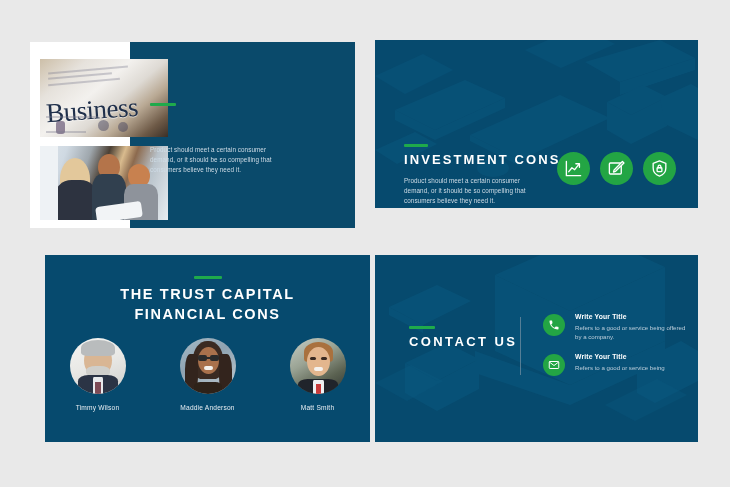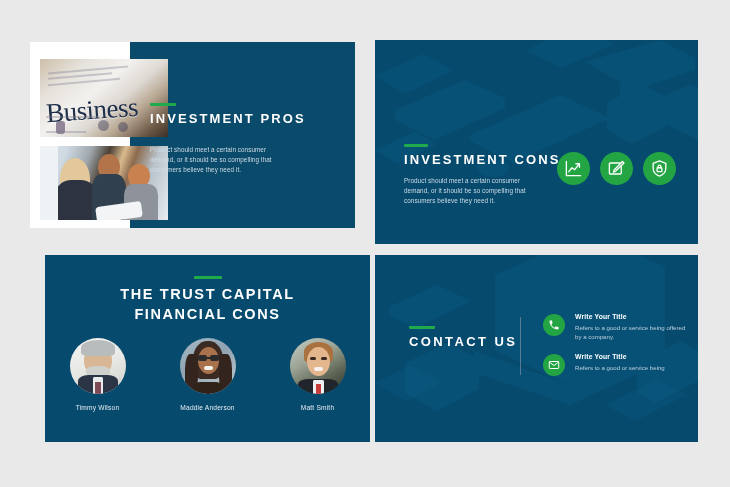--- a/index.html
+++ b/index.html
@@ -29,21 +29,21 @@
     transform:rotate(-4deg);
     white-space:nowrap;
   }
   #photo-newspaper .np-line{position:absolute;background:rgba(120,120,140,.35);height:1.5px;}
   #photo-newspaper .np-dot{position:absolute;border-radius:50%;background:rgba(60,60,90,.45);}
   #photo-team{left:10px;top:104px;width:128px;height:74px;
      background:linear-gradient(110deg,#dfe6ec 0%,#cfd9e2 18%,#9fa7ad 34%,#4c4034 46%,#d9bb8e 56%,#8c6a4e 64%,#b9c3cb 78%,#e8edf1 100%);}
   #photo-team .tm-blob{position:absolute;border-radius:50% 50% 45% 45%;}
 
   
-  #slide2{left:375px;top:40px;width:323px;height:204px;}
+  #slide2{left:375px;top:40px;width:323px;height:168px;}
   
   #slide3{left:45px;top:255px;width:325px;height:187px;}
   
   #slide4{left:375px;top:255px;width:323px;height:187px;}
 
   
   .pattern{position:absolute;inset:0;opacity:.55;pointer-events:none;}
 
   
   .accent{background:#1faa4b;height:3px;border-radius:1px;}
@@ -124,21 +124,20 @@
       <div class="tm-blob" style="left:14px;top:34px;width:44px;height:44px;background:#2d3340;border-radius:40% 40% 10% 10%;"></div>
       <div class="tm-blob" style="left:58px;top:8px;width:22px;height:26px;background:#b4744a;border-radius:50%;"></div>
       <div class="tm-blob" style="left:52px;top:28px;width:34px;height:48px;background:#31404f;border-radius:30% 30% 8% 8%;"></div>
       <div class="tm-blob" style="left:88px;top:18px;width:22px;height:24px;background:#c8814f;border-radius:50%;"></div>
       <div class="tm-blob" style="left:84px;top:38px;width:34px;height:38px;background:#8e939b;border-radius:28% 28% 8% 8%;"></div>
       <div class="tm-blob" style="left:0px;top:0px;width:18px;height:74px;background:#eef2f5;border-radius:0;"></div>
       <div class="tm-blob" style="left:56px;top:58px;width:46px;height:16px;background:#f2f4f6;border-radius:4px;transform:rotate(-8deg);"></div>
     </div>
 
     <div class="accent" id="s1-accent"></div>
-    <div class="head" id="s1-title">INVESTMENT PROS</div>
     <div class="body-txt" id="s1-body">Product should meet a certain consumer demand, or it should be so compelling that consumers believe they need it.</div>
   </div>
 
   <div class="slide" id="slide2">
     <svg class="pattern" viewBox="0 0 323 188" preserveAspectRatio="none">
       <g fill="#0b5b82" opacity="0.75">
         <polygon points="20,70 90,40 130,58 60,90"></polygon>
         <polygon points="20,70 60,90 60,100 20,80"></polygon>
         <polygon points="130,58 60,90 60,100 130,68"></polygon>
         <polygon points="95,95 185,55 235,78 145,120"></polygon>

